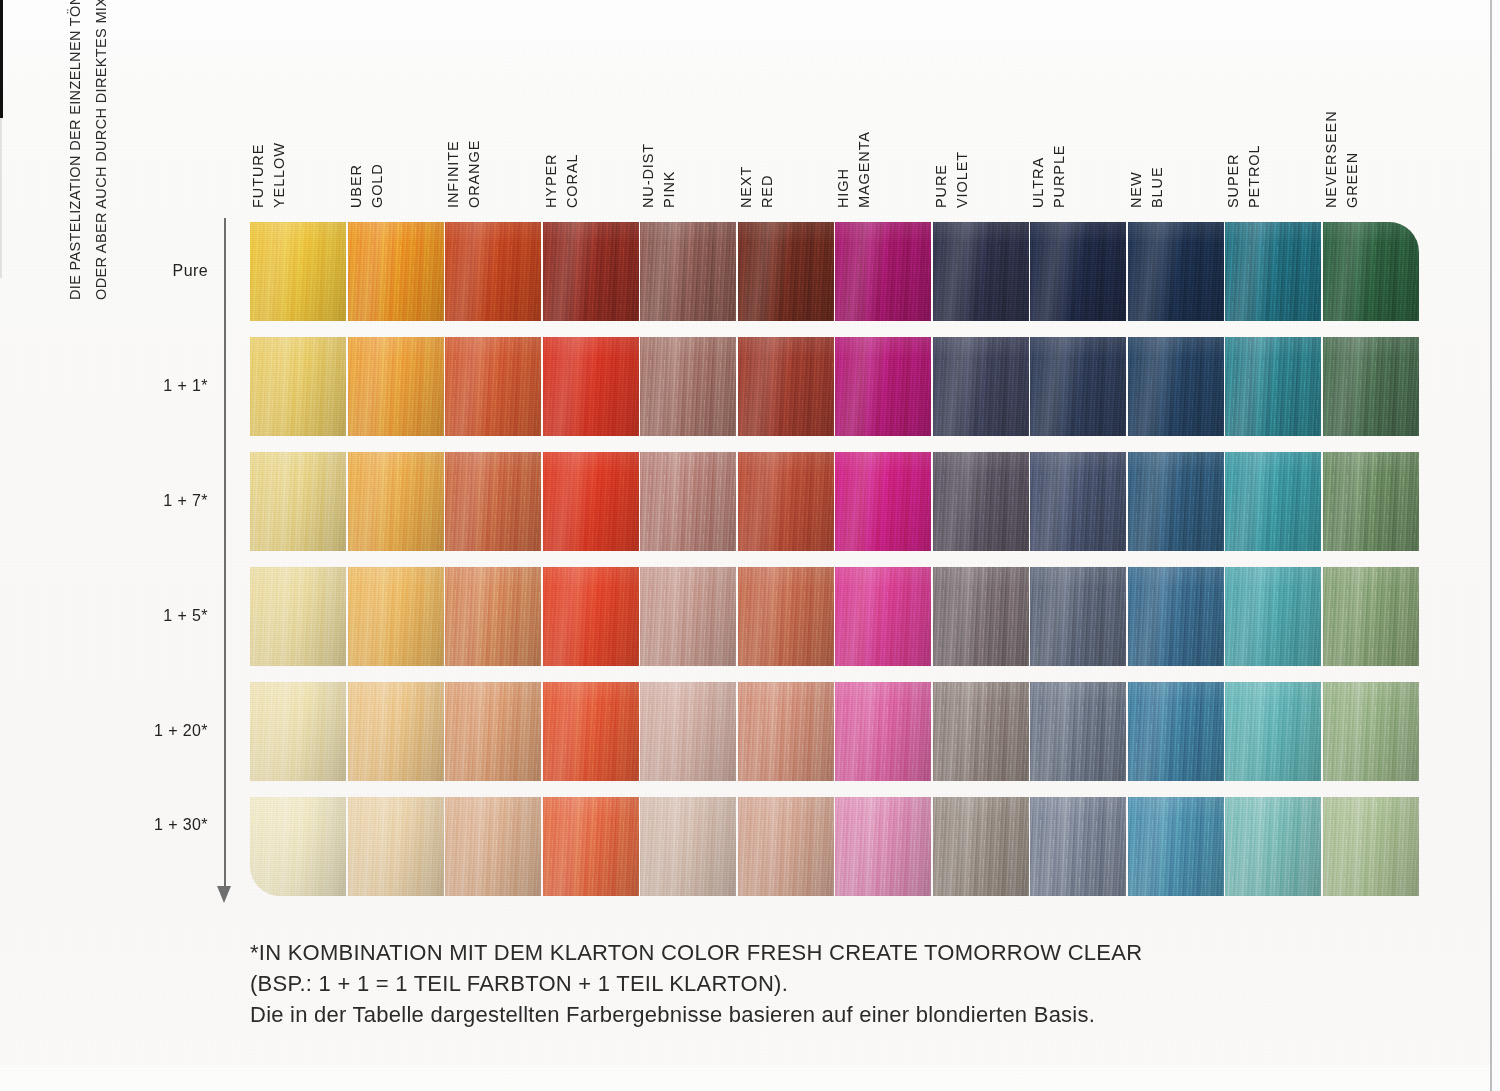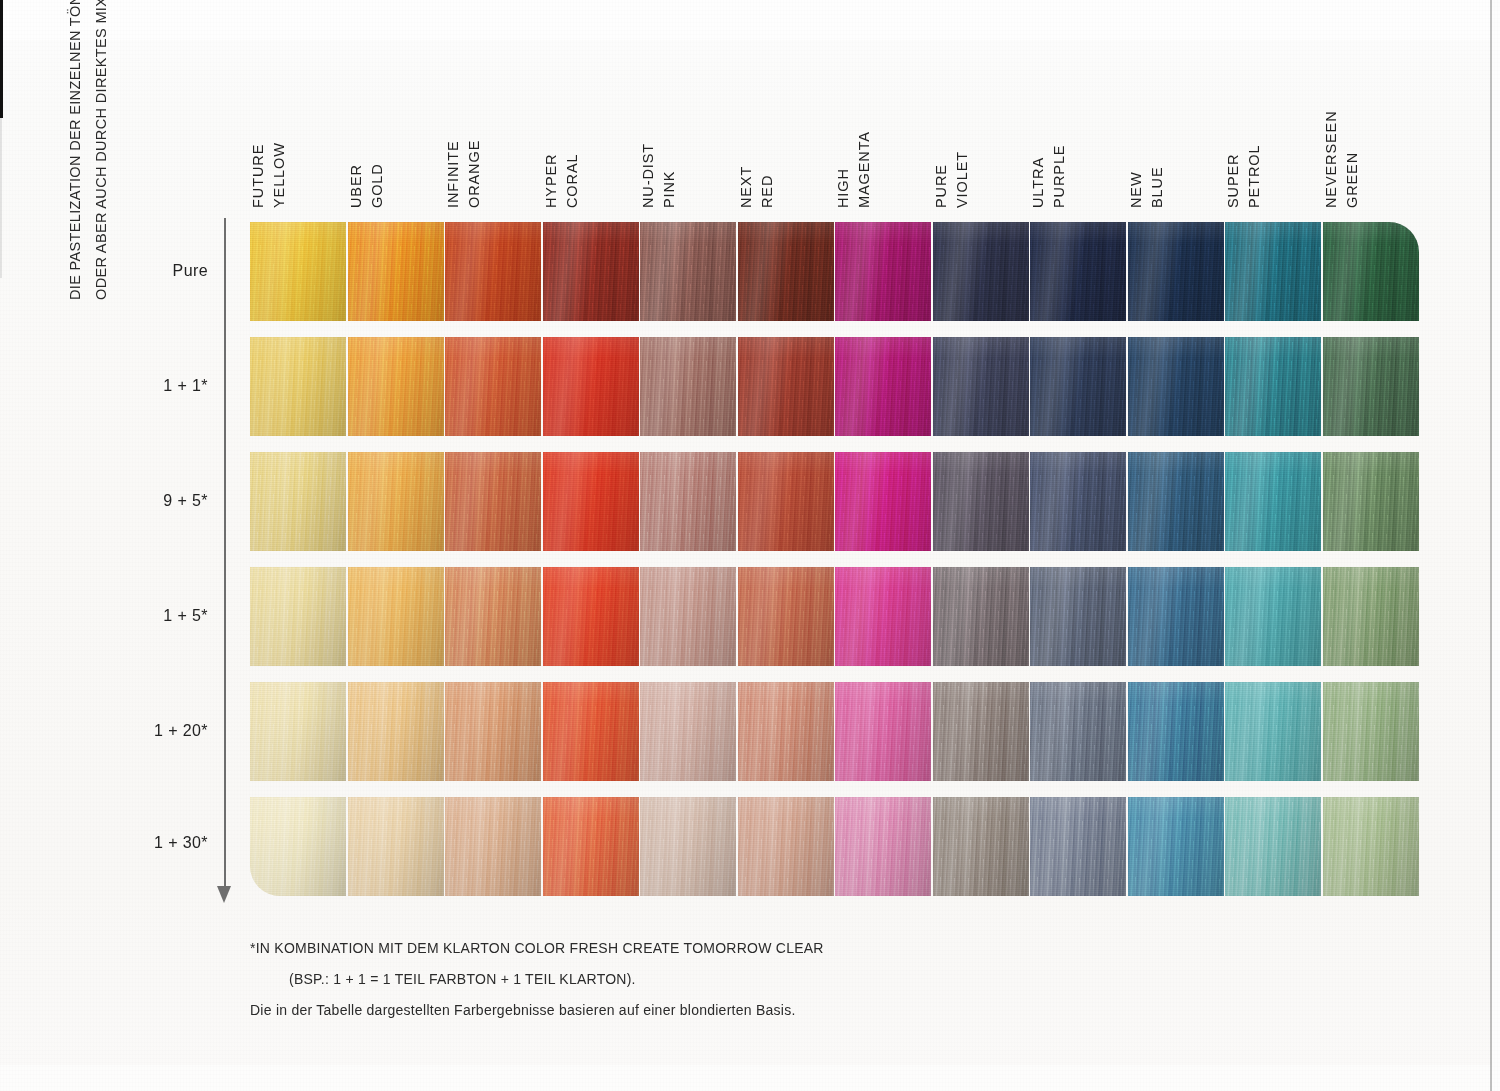--- a/index.html
+++ b/index.html
@@ -128,26 +128,26 @@
       repeating-linear-gradient(0deg,rgba(0,0,0,.05) 0 1px,rgba(255,255,255,.04) 1px 2px);
     opacity:.55;pointer-events:none;
   }
   .rt{border-top-right-radius:30px;}
   .lb{border-bottom-left-radius:30px;}
 
   
   .footnote{
     position:absolute;left:250px;
     color:#2b2b2b;
-    font-size:14px;
+    font-size:22px;
     letter-spacing:.25px;
     white-space:nowrap;
   }
   .footnote.fn1{top:940px;}
-  .footnote.fn2{top:971px;margin-left:39px;}
+  .footnote.fn2{top:971px;}
   .footnote.fn3{top:1002px;}
 </style>
 </head>
 <body>
 
 <div id="page">
   <div class="scan-top-band"></div>
   <div class="scan-bottom-band"></div>
   <div class="scan-edge-left"></div>
   <div class="scan-edge-left2"></div>
@@ -209,24 +209,24 @@
       </div>
       <div class="col-head" style="left: 1320.5px; top: 208px;">
         <span>NEVERSEEN</span>
         <span>GREEN</span>
       </div>
     </div>
 
   <div id="row-labels">
       <div class="row-label" style="left: 88px; top: 261.5px;">Pure</div>
       <div class="row-label" style="left: 88px; top: 376.5px; text-align: right;">1 + 1*</div>
-      <div class="row-label" style="left: 88px; top: 491.5px;">9 + 5*</div>
+      <div class="row-label" style="left: 88px; top: 491.5px;">1 + 7*</div>
       <div class="row-label" style="left: 88px; top: 606.5px;">1 + 5*</div>
       <div class="row-label" style="left: 88px; top: 721.5px;">1 + 20*</div>
-      <div class="row-label" style="left: 88px; top: 834px; text-align: right;">1 + 30*</div>
+      <div class="row-label" style="left: 88px; top: 816px; text-align: right;">1 + 30*</div>
     </div>
 
   <div id="grid">
       <div class="swatch" style="left: 0px; top: 0px; width: 96px; height: 99px; background-color: rgb(240, 198, 60);">
         <div class="strands"></div>
         <div class="sheen"></div>
         <div class="grain"></div>
       </div>
       <div class="swatch" style="left: 97.5px; top: 0px; width: 96px; height: 99px; background-color: rgb(239, 148, 35);">
         <div class="strands"></div>

